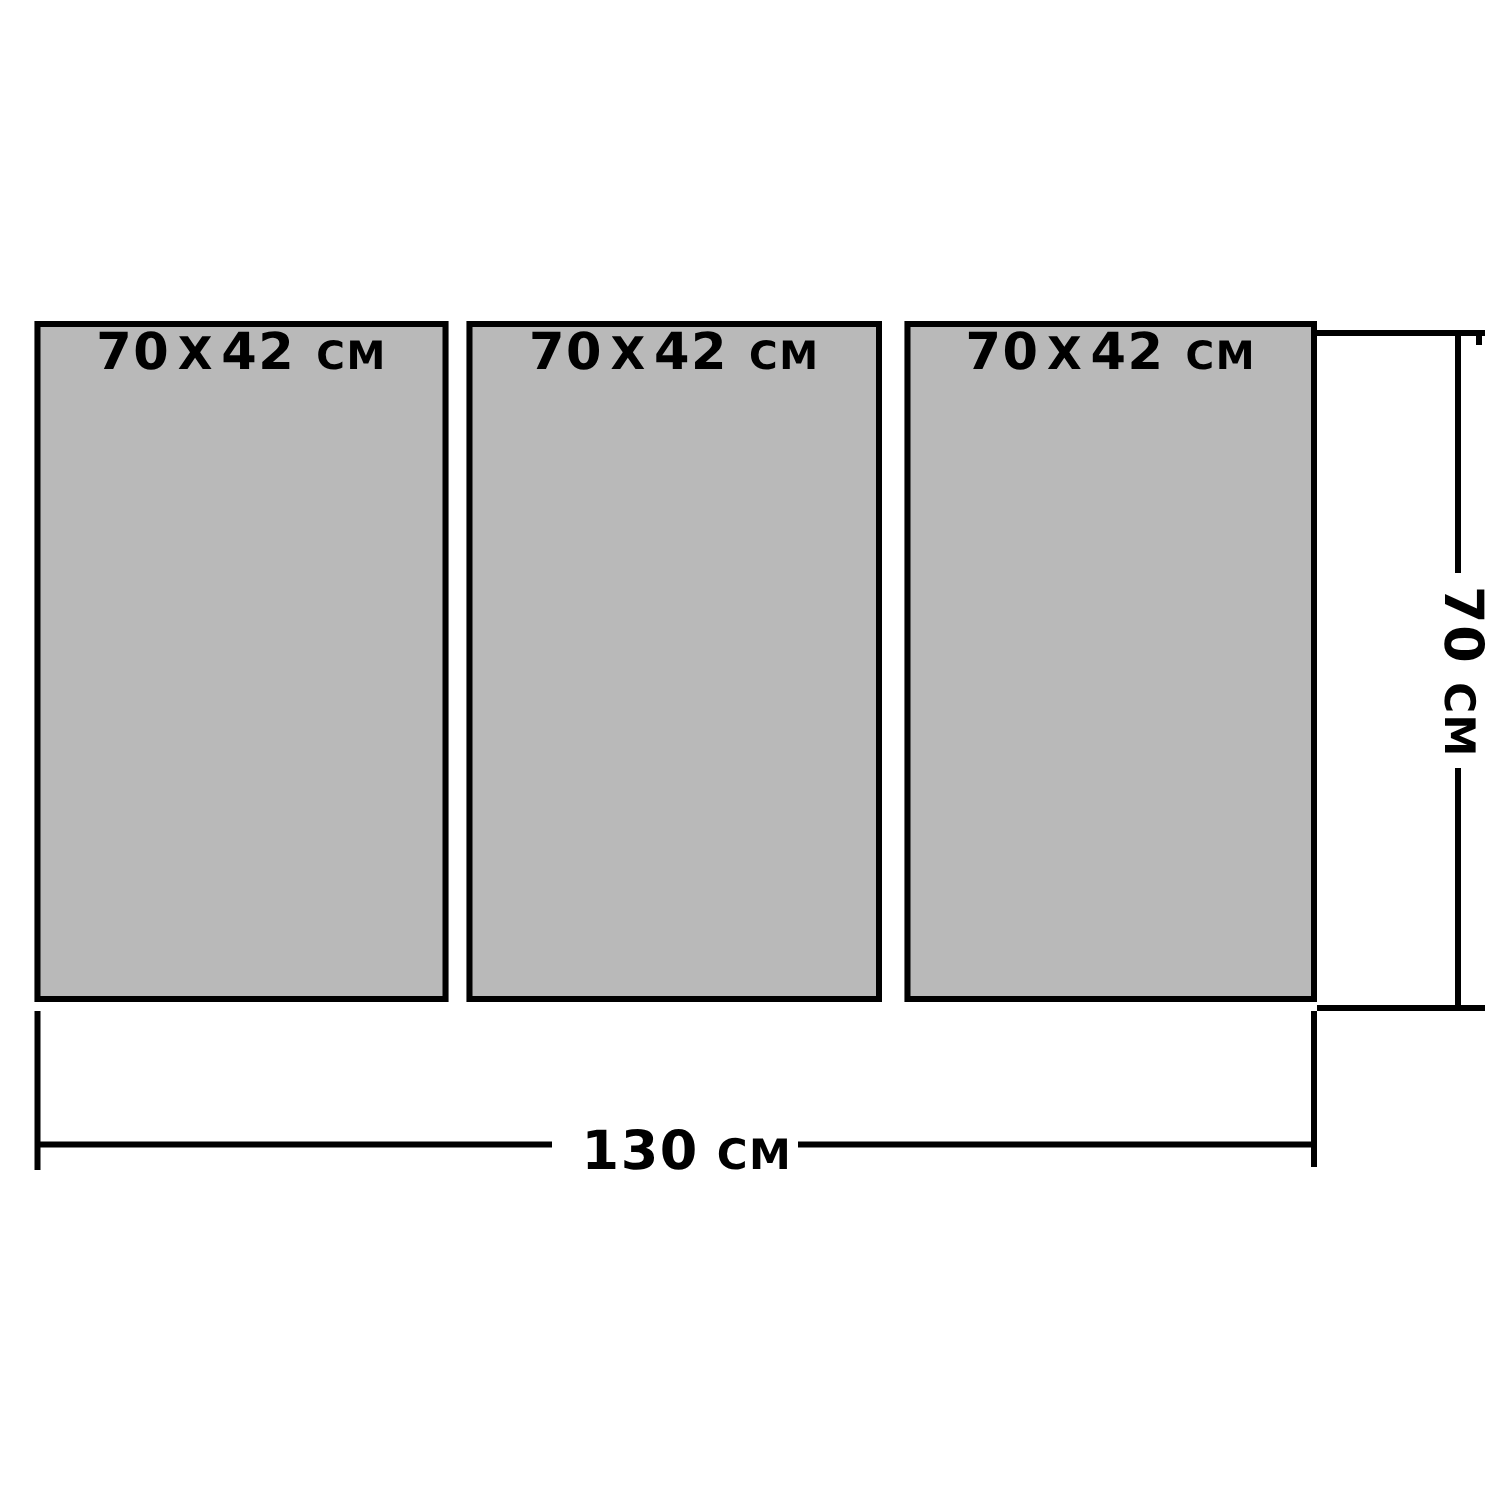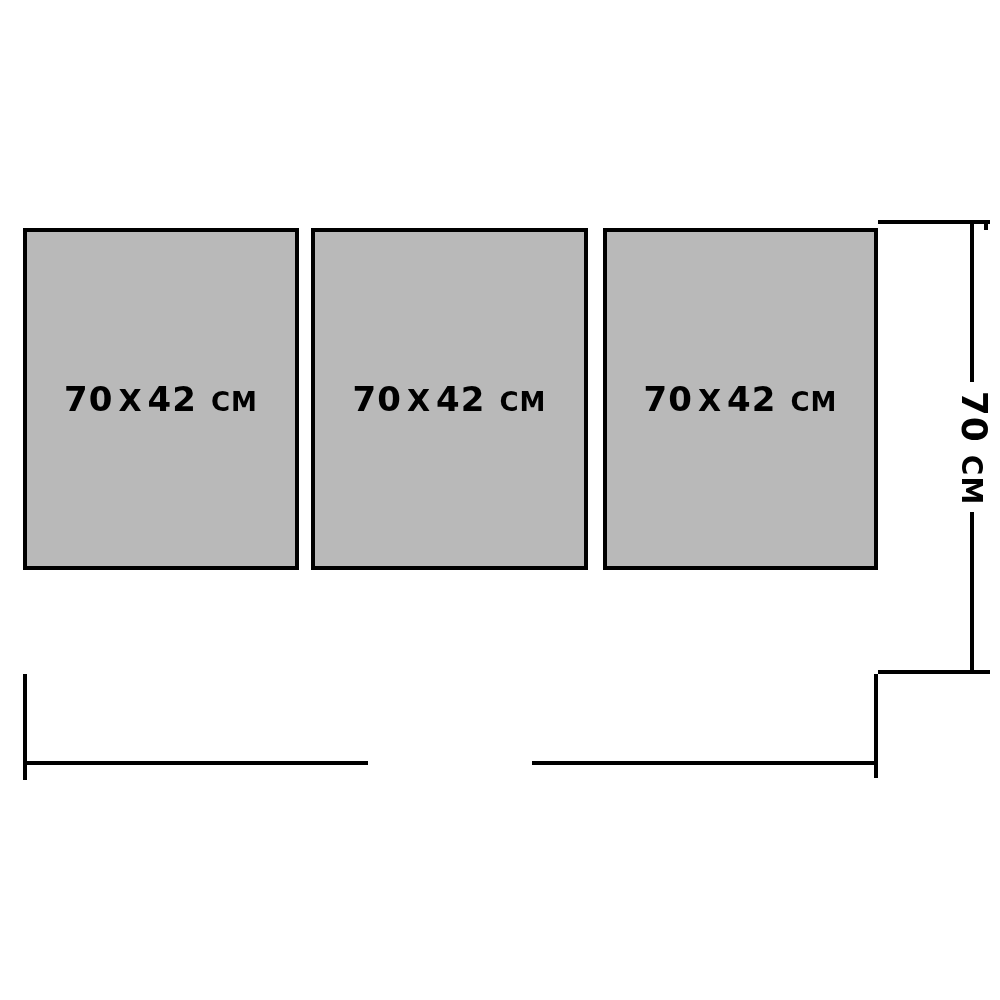--- a/index.html
+++ b/index.html
@@ -10,27 +10,27 @@
   .stage {
     position: relative;
     width: 1000px;
     height: 1000px;
     background: #ffffff;
     font-family: "DejaVu Sans", "Liberation Sans", sans-serif;
     overflow: hidden;
   }
   .panel {
     position: absolute;
-    top: 228px;
-    height: 342px;
+    top: 214px;
+    height: 454px;
     box-sizing: border-box;
     background: #b9b9b9;
     border: 4px solid #000000;
     display: flex;
-    align-items: center;
+    align-items: flex-start;
     justify-content: center;
   }
   .panel-1 { left: 23px;  width: 276px; }
   .panel-2 { left: 311px; width: 277px; }
   .panel-3 { left: 603px; width: 275px; }
 
   .plabel {
     white-space: nowrap;
     color: #000000;
     font-weight: bold;
@@ -106,18 +106,21 @@
   <div class="line ext-top-right"></div>
   <div class="line ext-top-tick"></div>
   <div class="line ext-bottom-right"></div>
   <div class="line dim-h-seg1"></div>
   <div class="line dim-h-seg2"></div>
   <div class="line ext-left-down"></div>
   <div class="line ext-right-down"></div>
   <div class="line dim-w-seg1"></div>
   <div class="line dim-w-seg2"></div>
 
+  <div class="dim-label dim-label-width">
+    <span class="val">130</span><span class="unit">СМ</span>
+  </div>
 
   <div class="dim-label dim-label-height">
     <span class="val">70</span><span class="unit">СМ</span>
   </div>
 
 </div>
 
 </body></html>

